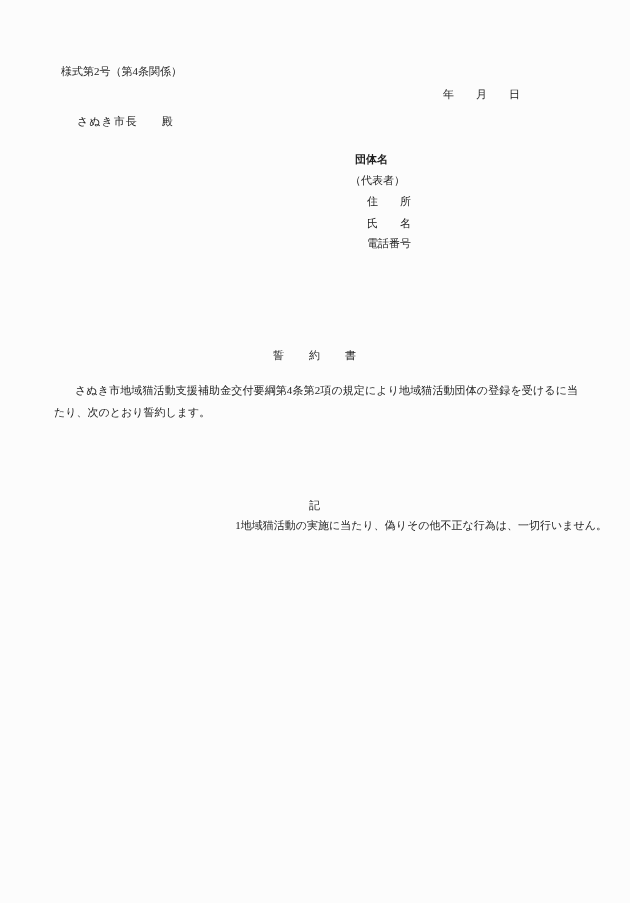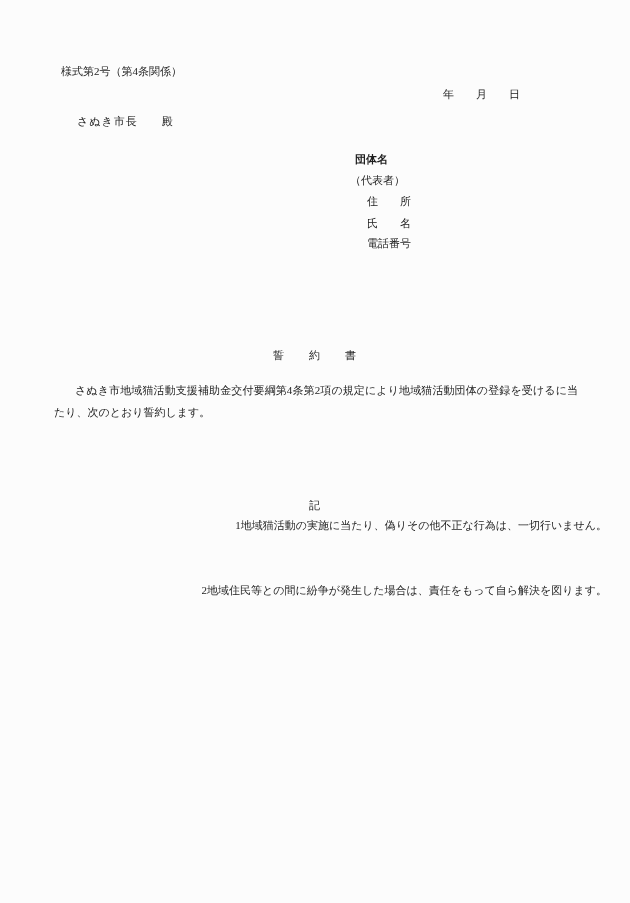--- a/index.html
+++ b/index.html
@@ -85,18 +85,15 @@
   <div class="centered doc-title">誓　　約　　書</div>
 
   <div class="paragraph">さぬき市地域猫活動支援補助金交付要綱第4条第2項の規定により地域猫活動団体の登録を受けるに当たり、次のとおり誓約します。</div>
 
   <div class="centered list-heading">記</div>
 
   <div class="pledge-item item-1">
     <span class="item-number">1</span><span>地域猫活動の実施に当たり、偽りその他不正な行為は、一切行いません。</span>
   </div>
 
-  <div class="pledge-item item-2">
-    <span class="item-number">2</span><span>地域住民等との間に紛争が発生した場合は、責任をもって自ら解決を図ります。</span>
-  </div>
 
 
 </div>
 
 </body></html>

